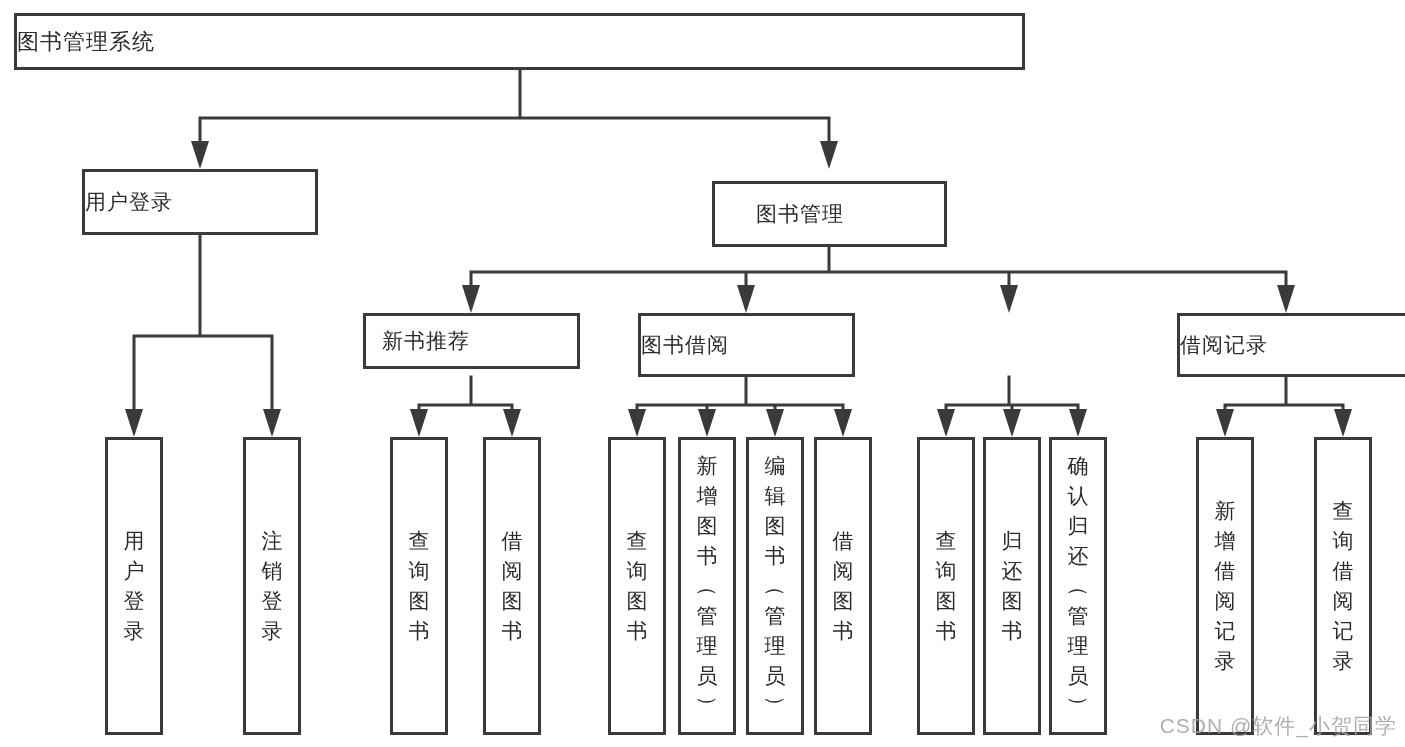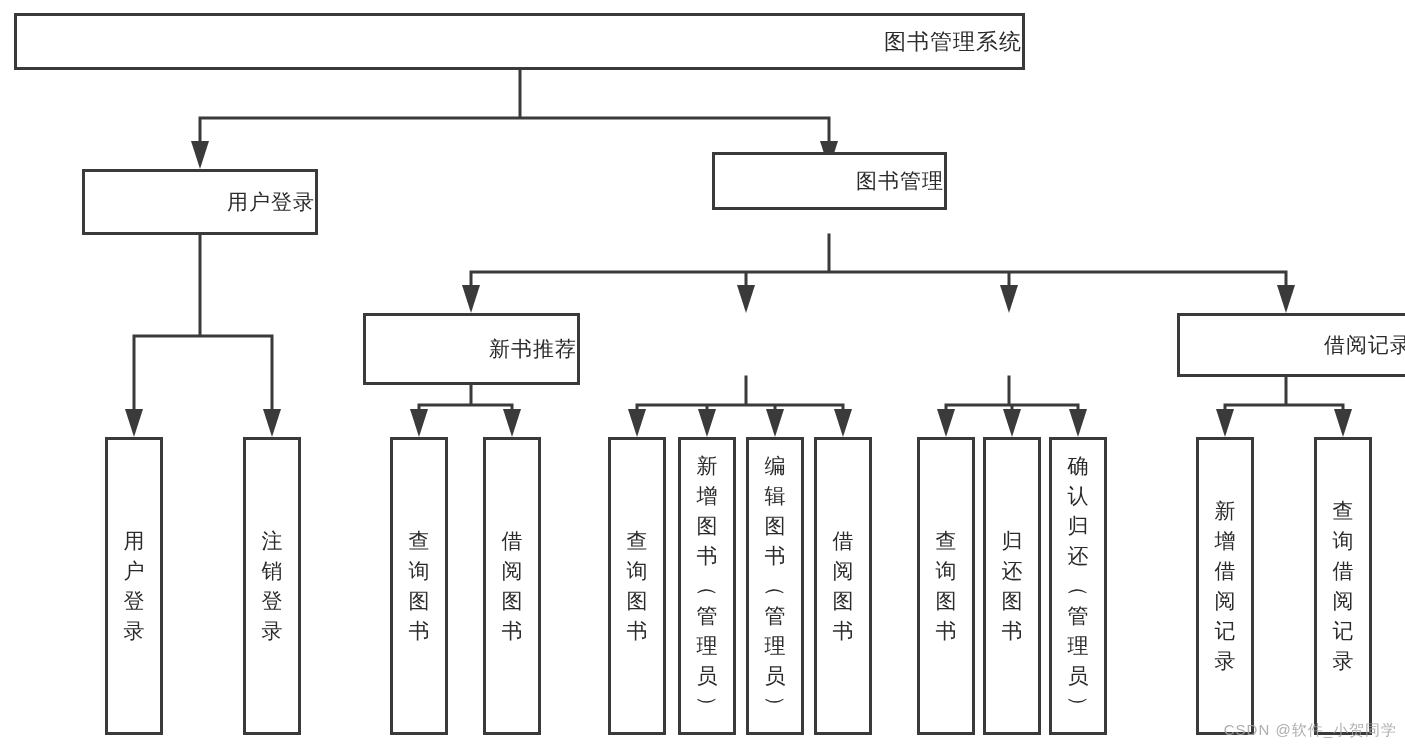--- a/index.html
+++ b/index.html
@@ -17,21 +17,21 @@
     left: 0; top: 0;
     width: 1405px; height: 747px;
     pointer-events: none;
   }
   .node {
     position: absolute;
     border: 3px solid #3a3a3a;
     background: #ffffff;
     display: flex;
     align-items: center;
-    justify-content: flex-end;
+    justify-content: flex-start;
     text-align: center;
     letter-spacing: 1px;
   }
   .node.h { font-size: 21px; }
   .node.root { font-size: 22px; }
   .leaf {
     position: absolute;
     border: 3px solid #3a3a3a;
     background: #ffffff;
     display: flex;
@@ -46,21 +46,21 @@
     display: block;
     font-size: 21px;
     line-height: 30px;
     text-align: center;
   }
   .leaf .vchar.rot { transform: rotate(90deg); }
   .watermark {
     position: absolute;
     right: 8px;
     bottom: 7px;
-    font-size: 15px;
+    font-size: 21px;
     color: rgba(164,164,164,0.88);
     letter-spacing: 1px;
     z-index: 10;
     white-space: nowrap;
   }
 </style>
 </head>
 <body>
 
 <div class="canvas">
@@ -105,26 +105,29 @@
     </g>
   </svg>
 
   <div class="node root" style="left:14px; top:13px; width:1011px; height:57px;">
     <span>图书管理系统</span>
   </div>
 
   <div class="node h" style="left:82px; top:169px; width:236px; height:66px;">
     <span>用户登录</span>
   </div>
-  <div class="node h" style="left:712px; top:152px; width:235px; height:58px;">
+  <div class="node h" style="left:712px; top:181px; width:235px; height:66px;padding-left:41px;">
     <span>图书管理</span>
   </div>
 
-  <div class="node h" style="left:363px; top:313px; width:217px; height:72px;">
+  <div class="node h" style="left:363px; top:313px; width:217px; height:56px;padding-left:16px;">
     <span>新书推荐</span>
+  </div>
+  <div class="node h" style="left:638px; top:313px; width:217px; height:64px;">
+    <span>图书借阅</span>
   </div>
   <div class="node h" style="left:1177px; top:313px; width:238px; height:64px;">
     <span>借阅记录</span>
   </div>
 
   <div class="leaf" style="left:105px;">
       <span class="vchar">用</span>
       <span class="vchar">户</span>
       <span class="vchar">登</span>
       <span class="vchar">录</span>

